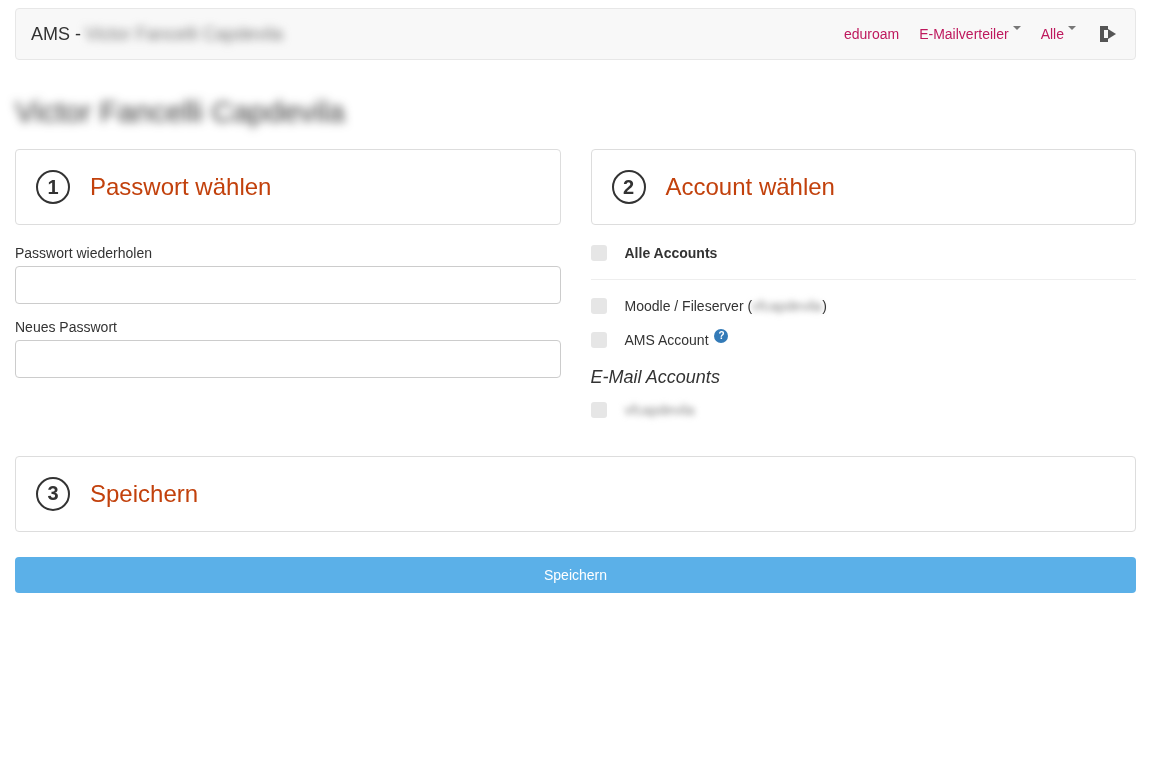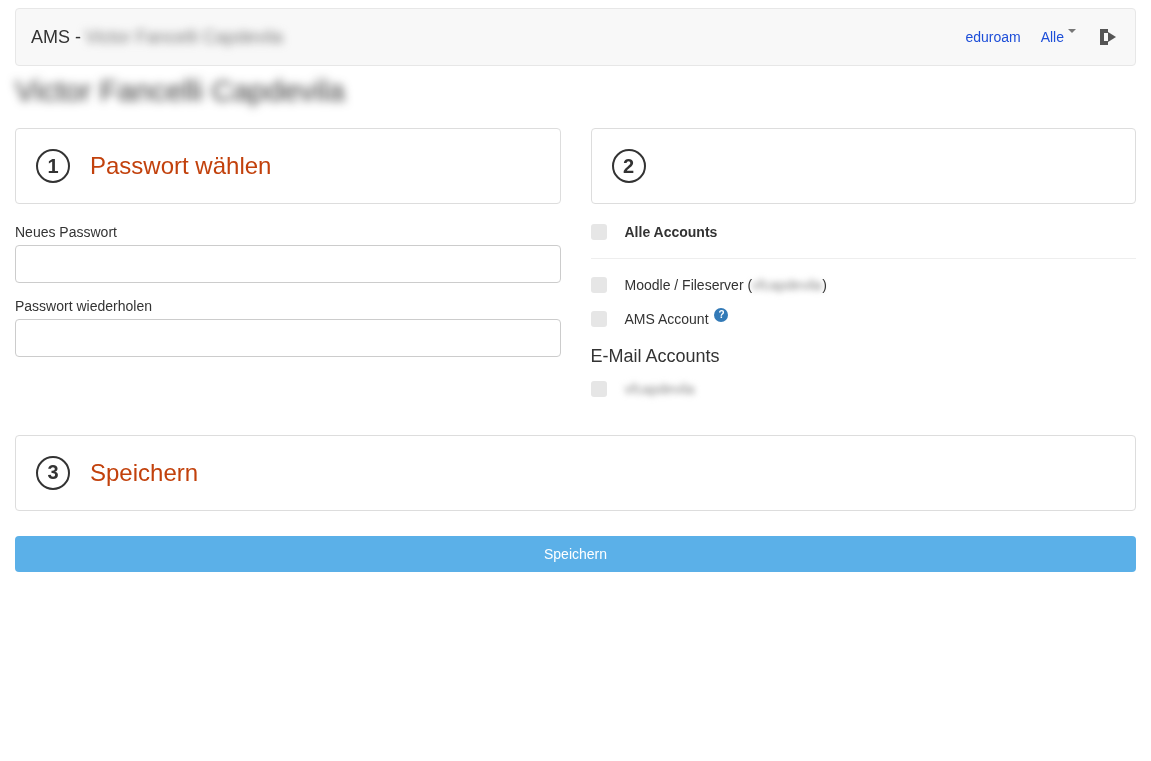--- a/index.html
+++ b/index.html
@@ -10,47 +10,47 @@
     body {
       font-family: -apple-system, BlinkMacSystemFont, "Segoe UI", Helvetica, Arial, sans-serif;
       background: #fff;
       color: #333;
       width: 1151px;
     }
     .navbar {
       background: #f8f8f8;
       border: 1px solid #e7e7e7;
       border-radius: 4px;
-      margin: 8px 15px 8px 15px;
+      margin: 8px 15px 35px 15px;
       padding: 0;
       display: flex;
       align-items: center;
       justify-content: space-between;
-      height: 58px;
+      height: 52px;
     }
     .navbar-brand {
       padding: 15px;
       font-size: 18px;
       color: #333;
       display: flex;
       align-items: baseline;
     }
     .navbar-brand .brand-user {
       filter: blur(4px);
       margin-left: 4px;
       color: #777;
     }
     .navbar-right {
       display: flex;
       align-items: center;
       padding-right: 15px;
     }
     .nav-link {
       padding: 15px 10px;
-      color: #1d4ed8;
+      color: #be185d;
       font-size: 14px;
       cursor: pointer;
       display: flex;
     }
     .caret {
       display: inline-block;
       width: 0;
       height: 0;
       margin-left: 4px;
       vertical-align: middle;
@@ -170,20 +170,21 @@
     hr.divider {
       border: none;
       border-top: 1px solid #eee;
       margin: 0 0 18px 0;
     }
     .section-heading {
       font-size: 18px;
       font-weight: 400;
       margin-bottom: 14px;
       color: #333;
+      font-style: italic;
     }
     .blurred-inline {
       filter: blur(3px);
       color: #888;
     }
     .btn-save {
       width: 100%;
       background: #5bb0e8;
       color: #fff;
       border: none;
@@ -207,20 +208,24 @@
 <div class="navbar">
   <div class="navbar-brand">
     <span>AMS -</span>
     <span class="brand-user">Victor Fancelli Capdevila</span>
   </div>
   <div class="navbar-right">
     <div class="nav-link">
       <span>eduroam</span>
     </div>
     <div class="nav-link">
+      <span>E-Mailverteiler</span>
+      <span class="caret"></span>
+    </div>
+    <div class="nav-link">
       <span>Alle</span>
       <span class="caret"></span>
     </div>
     <svg class="logout-icon" viewBox="0 0 24 24" fill="#555">
       <path d="M4 4 h8 v4 h-4 v8 h4 v4 h-8 z" fill="#555"></path>
       <path d="M12 7 l8 5 l-8 5 z" fill="#555"></path>
     </svg>
   </div>
 </div>
 
@@ -231,34 +236,35 @@
 
     <div class="col">
       <div class="panel">
         <div class="panel-heading">
           <div class="step-number">1</div>
           <div class="panel-title">Passwort wählen</div>
         </div>
       </div>
 
       <div class="form-group">
+        <label class="form-label">Passwort wiederholen</label>
+        <input type="password" class="form-control" style="">
+      </div>
+
+      <div class="form-group">
         <label class="form-label">Neues Passwort</label>
-        <input type="password" class="form-control" style="">
-      </div>
-
-      <div class="form-group">
-        <label class="form-label">Passwort wiederholen</label>
         <input type="password" class="form-control" style="">
       </div>
     </div>
 
     <div class="col">
       <div class="panel">
         <div class="panel-heading">
           <div class="step-number">2</div>
+          <div class="panel-title">Account wählen</div>
         </div>
       </div>
 
       <div class="checkbox-item">
         <div class="checkbox-box"></div>
         <span class="checkbox-label bold">Alle Accounts</span>
       </div>
 
       <hr class="divider">
 

